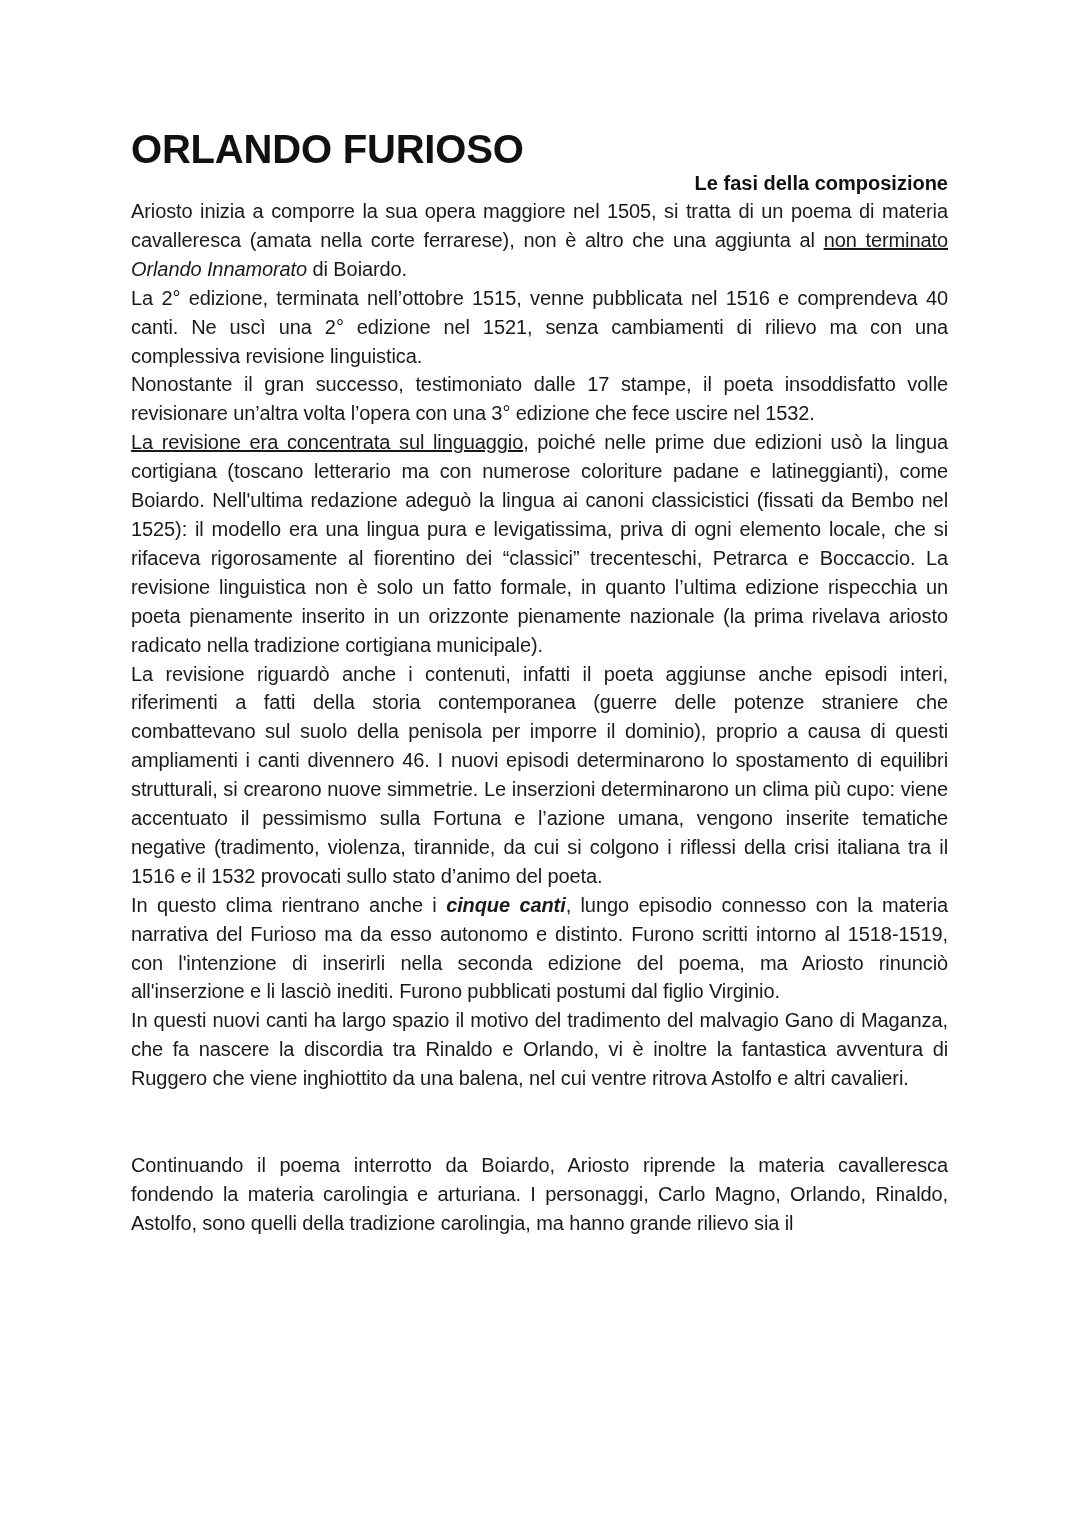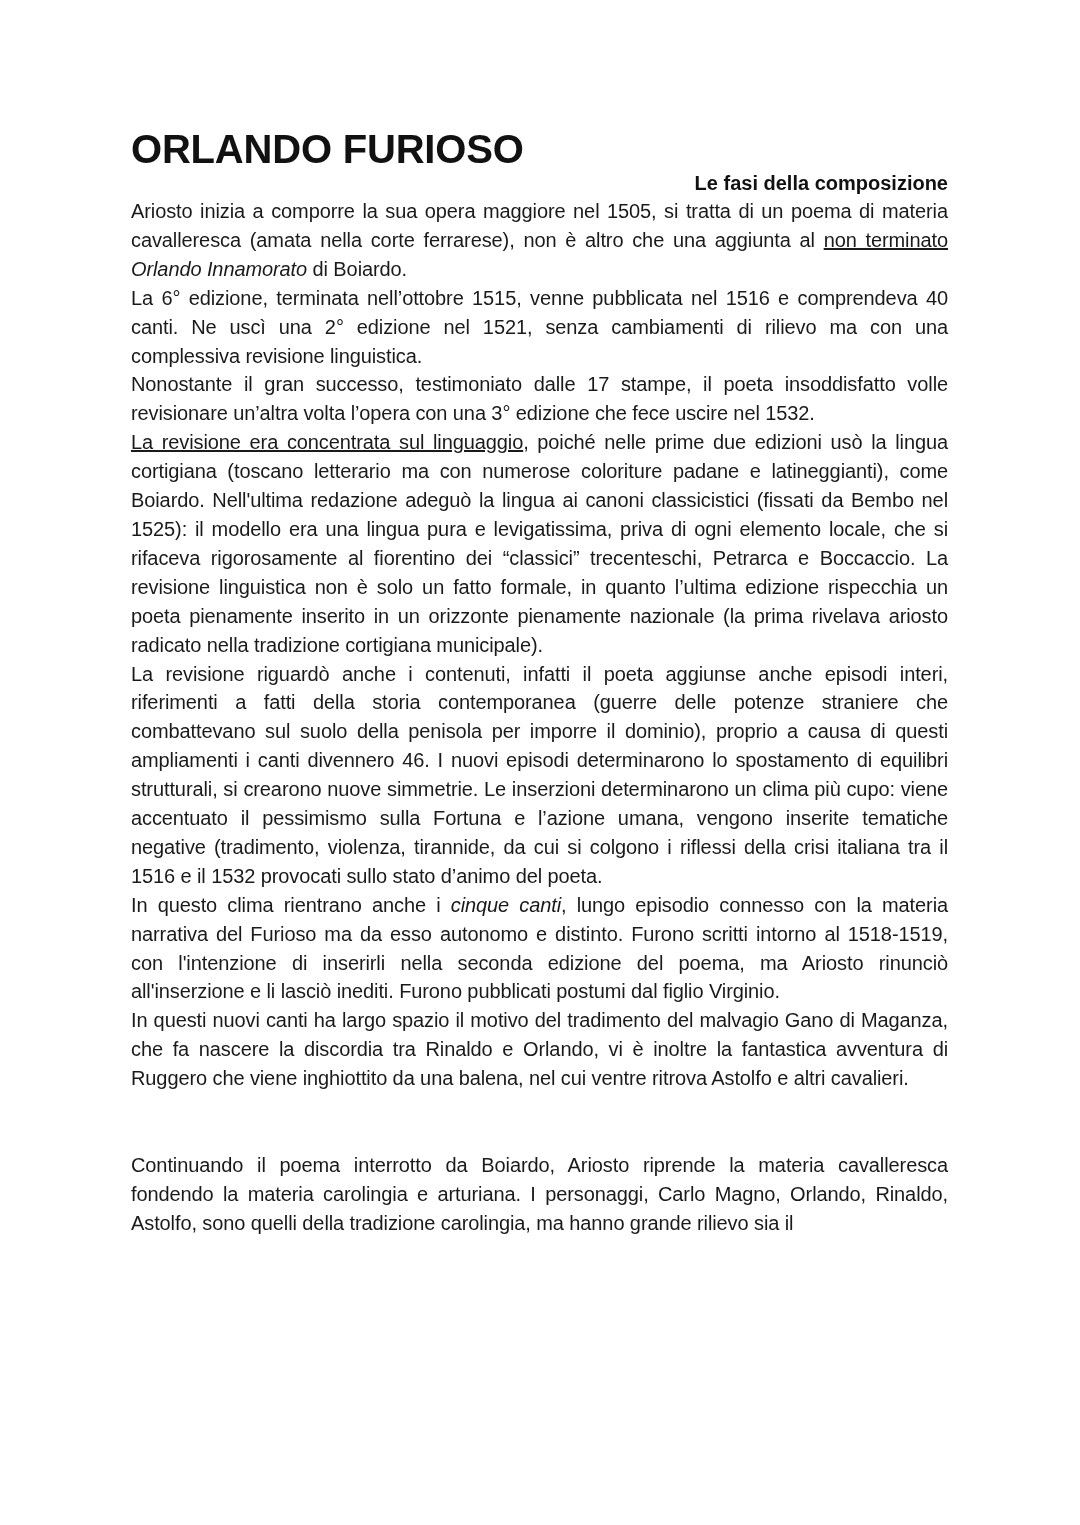--- a/index.html
+++ b/index.html
@@ -31,35 +31,35 @@
   .p {
     font-size: 20px;
     line-height: 28.9px;
     margin: 0;
     text-align: justify;
     letter-spacing: -0.1px;
   }
   .b { font-weight: normal; margin-top: 29px; }
   .i { font-style: italic; }
   .u { text-decoration: underline; }
-  .bi { font-weight: normal; font-style: italic; margin-top: 40px; }
+  .bi { font-weight: bold; font-style: italic; margin-top: 40px; }
   .gap { height: 58px; }
 </style>
 </head>
 <body>
 
 <div class="page">
   <h1 class="title">ORLANDO FURIOSO</h1>
 
   <section>
     <h2 class="subhead">Le fasi della composizione</h2>
 
     <p class="p"><span>Ariosto inizia a comporre la sua opera maggiore nel 1505, si tratta di un poema di materia cavalleresca (amata nella corte ferrarese), non è altro che una aggiunta al </span><span class="u">non terminato</span><span> </span><span class="i">Orlando Innamorato</span><span> di Boiardo.</span></p>
 
-    <p class="p"><span>La 6° edizione, terminata nell’ottobre 1515, venne pubblicata nel </span><span class="b">1516</span><span> e comprendeva 40 canti. Ne uscì una 2° edizione nel </span><span class="b">1521</span><span>, senza cambiamenti di rilievo ma con una complessiva revisione linguistica.</span></p>
+    <p class="p"><span>La 2° edizione, terminata nell’ottobre 1515, venne pubblicata nel </span><span class="b">1516</span><span> e comprendeva 40 canti. Ne uscì una 2° edizione nel </span><span class="b">1521</span><span>, senza cambiamenti di rilievo ma con una complessiva revisione linguistica.</span></p>
 
     <p class="p"><span>Nonostante il gran successo, testimoniato dalle 17 stampe, il poeta insoddisfatto volle revisionare un’altra volta l’opera con una 3° edizione che fece uscire nel </span><span class="b">1532</span><span>.</span></p>
 
     <p class="p"><span class="u">La revisione era concentrata sul linguaggio</span><span>, poiché nelle prime due edizioni usò la lingua cortigiana (toscano letterario ma con numerose coloriture padane e latineggianti), come Boiardo. Nell'ultima redazione adeguò la lingua ai canoni classicistici (fissati da Bembo nel 1525): il modello era una </span><span class="b">lingua pura e levigatissima</span><span>, priva di ogni elemento locale, che si rifaceva rigorosamente al fiorentino dei “classici” trecenteschi, Petrarca e Boccaccio. La revisione linguistica non è solo un fatto formale, in quanto l’ultima edizione rispecchia un poeta pienamente inserito in un orizzonte pienamente nazionale (la prima rivelava ariosto radicato nella tradizione cortigiana municipale).</span></p>
 
     <p class="p"><span>La revisione riguardò anche i contenuti, infatti il poeta aggiunse anche episodi interi, riferimenti a fatti della storia contemporanea (guerre delle potenze straniere che combattevano sul suolo della penisola per imporre il dominio), proprio a causa di questi ampliamenti i canti divennero 46. I nuovi episodi determinarono lo spostamento di equilibri strutturali, si crearono nuove simmetrie. Le inserzioni determinarono un </span><span class="b">clima più cupo</span><span>: viene accentuato il </span><span class="b">pessimismo sulla Fortuna e l’azione umana</span><span>, vengono inserite tematiche negative (tradimento, violenza, tirannide, da cui si colgono i riflessi della crisi italiana tra il 1516 e il 1532 provocati sullo stato d’animo del poeta.</span></p>
 
     <p class="p"><span>In questo clima rientrano anche i </span><span class="bi">cinque canti</span><span>, lungo episodio connesso con la materia narrativa del Furioso ma da esso autonomo e distinto. Furono scritti intorno al 1518-1519, con l'intenzione di inserirli nella seconda edizione del poema, ma Ariosto rinunciò all'inserzione e li lasciò inediti. Furono pubblicati postumi dal figlio Virginio.</span></p>
 
     <p class="p"><span>In questi nuovi canti ha largo spazio il </span><span class="b">motivo del tradimento del malvagio Gano di Maganza</span><span>, che fa nascere la discordia tra Rinaldo e Orlando, vi è inoltre la fantastica avventura di Ruggero che viene inghiottito da una balena, nel cui ventre ritrova Astolfo e altri cavalieri.</span></p>

